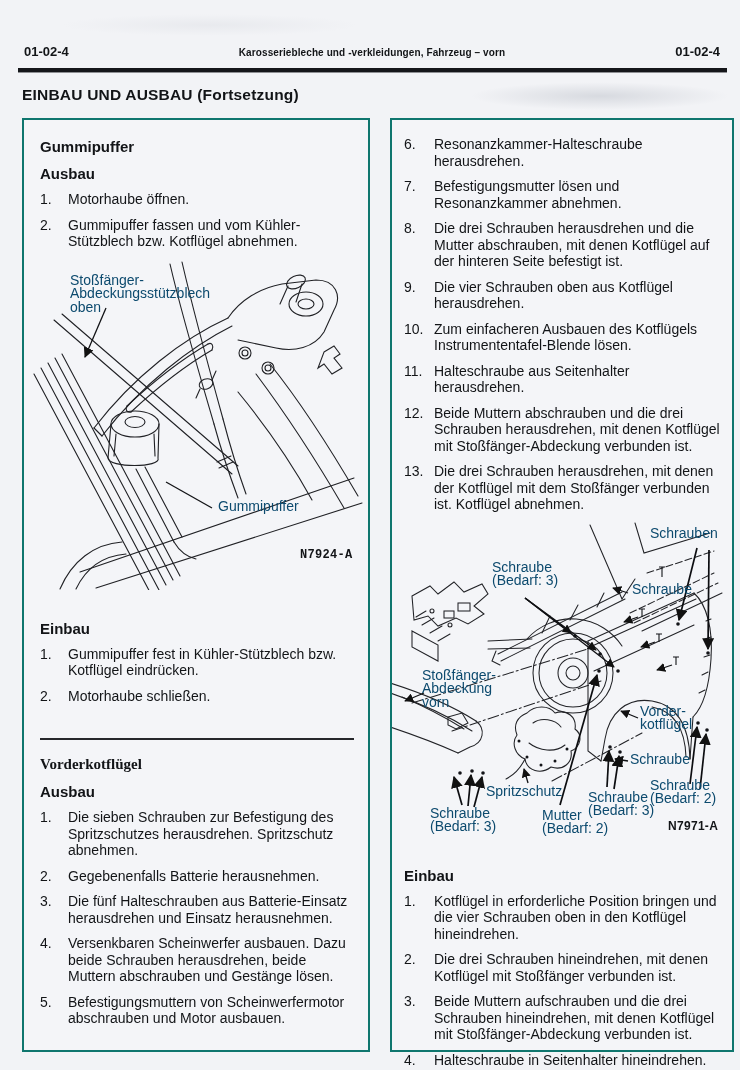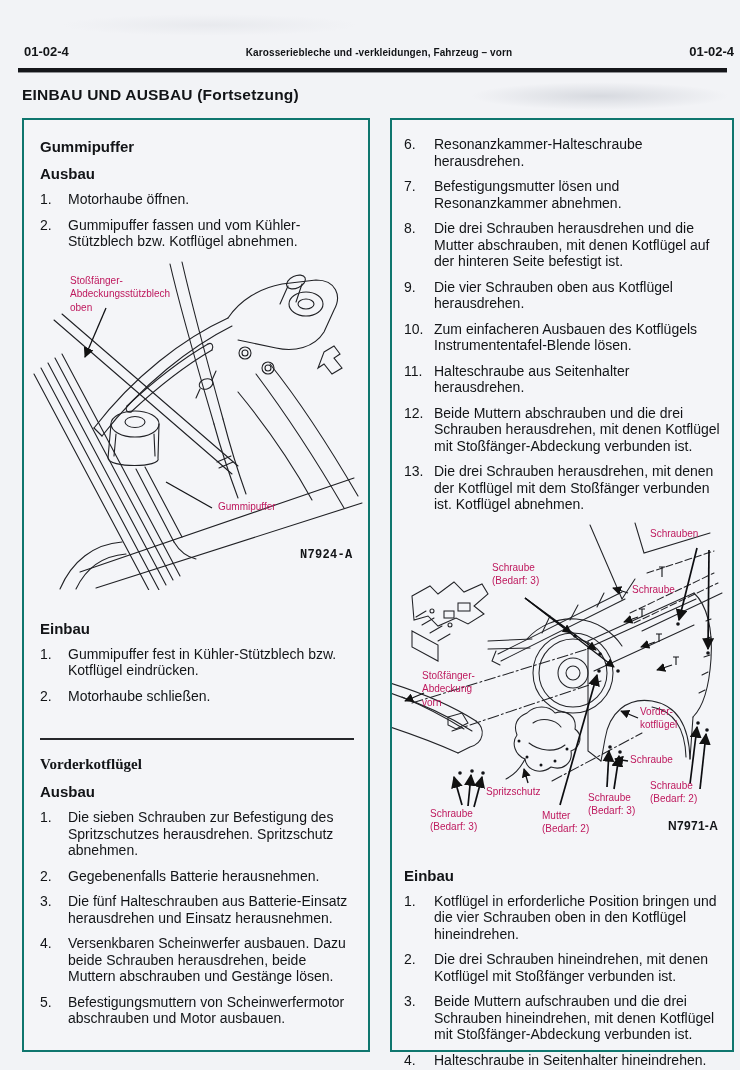--- a/index.html
+++ b/index.html
@@ -12,21 +12,21 @@
   .noise{position:absolute;pointer-events:none;}
   .n1{left:470px;top:82px;width:260px;height:28px;
       background:radial-gradient(ellipse at 50% 50%, rgba(145,152,165,.28), rgba(145,152,165,0) 70%);}
   .n2{left:396px;top:120px;width:330px;height:26px;
       background:linear-gradient(180deg, rgba(150,156,168,.22), rgba(150,156,168,0));}
   .n3{left:60px;top:14px;width:300px;height:22px;
       background:radial-gradient(ellipse at 50% 50%, rgba(160,166,178,.12), rgba(160,166,178,0) 70%);}
 
   .hdr{position:absolute;left:0;top:44px;width:740px;display:flex;
        justify-content:space-between;align-items:baseline;
-       padding:0 6px 0 24px;box-sizing:border-box;font-weight:700;font-size:13px;}
+       padding:0 20px 0 24px;box-sizing:border-box;font-weight:700;font-size:13px;}
   .hdr .ttl{font-size:10px;letter-spacing:.1px;}
   .rule{position:absolute;left:18px;top:68px;width:709px;height:4px;background:#15161a;
         box-shadow:0 1px 0 rgba(21,22,26,.45);}
   .sect{position:absolute;left:22px;top:86px;font-weight:700;font-size:15.5px;letter-spacing:.2px;}
 
   .panel{position:absolute;top:118px;height:934px;border:2px solid #0f766e;
          box-sizing:border-box;background:#f4f5f8;}
   .panel.left{left:22px;width:348px;}
   .panel.right{left:390px;width:344px;}
 
@@ -38,21 +38,21 @@
 
   .step{display:flex;margin-top:9px;font-size:14px;line-height:16.5px;}
   .step .num{flex:0 0 28px;}
   .panel.right .step .num{flex:0 0 30px;}
   .step .txt{flex:1;}
 
   .divider{border-top:2px solid #26272b;margin-top:34px;}
 
   .fig{position:relative;width:100%;}
   .fig svg{position:absolute;left:0;top:0;display:block;}
-  .figlbl{position:absolute;font-size:10px;line-height:13.5px;white-space:pre-line;color:#be185d;}
+  .figlbl{position:absolute;font-size:14px;line-height:13.5px;white-space:pre-line;color:#0c4a6e;}
   .figid{position:absolute;font-size:12px;font-weight:700;letter-spacing:.3px;}
   #fig-left{height:334px;margin-top:6px;}
   #fig-right{height:332px;margin-top:8px;}
 </style>
 </head>
 <body>
 
 <div class="noise n1"></div>
 <div class="noise n2"></div>
 <div class="noise n3"></div>

